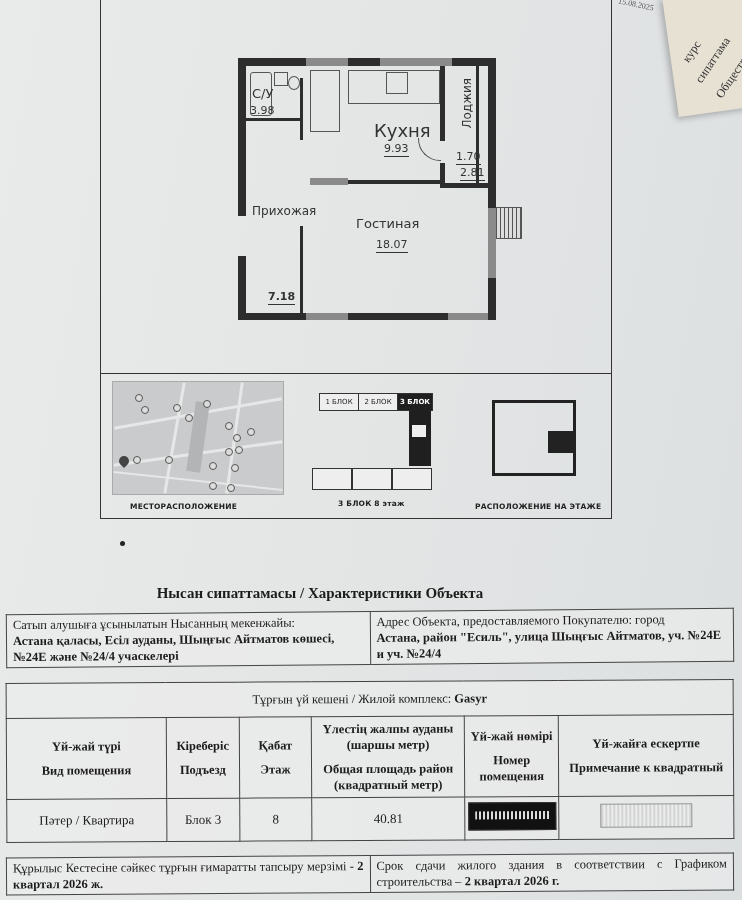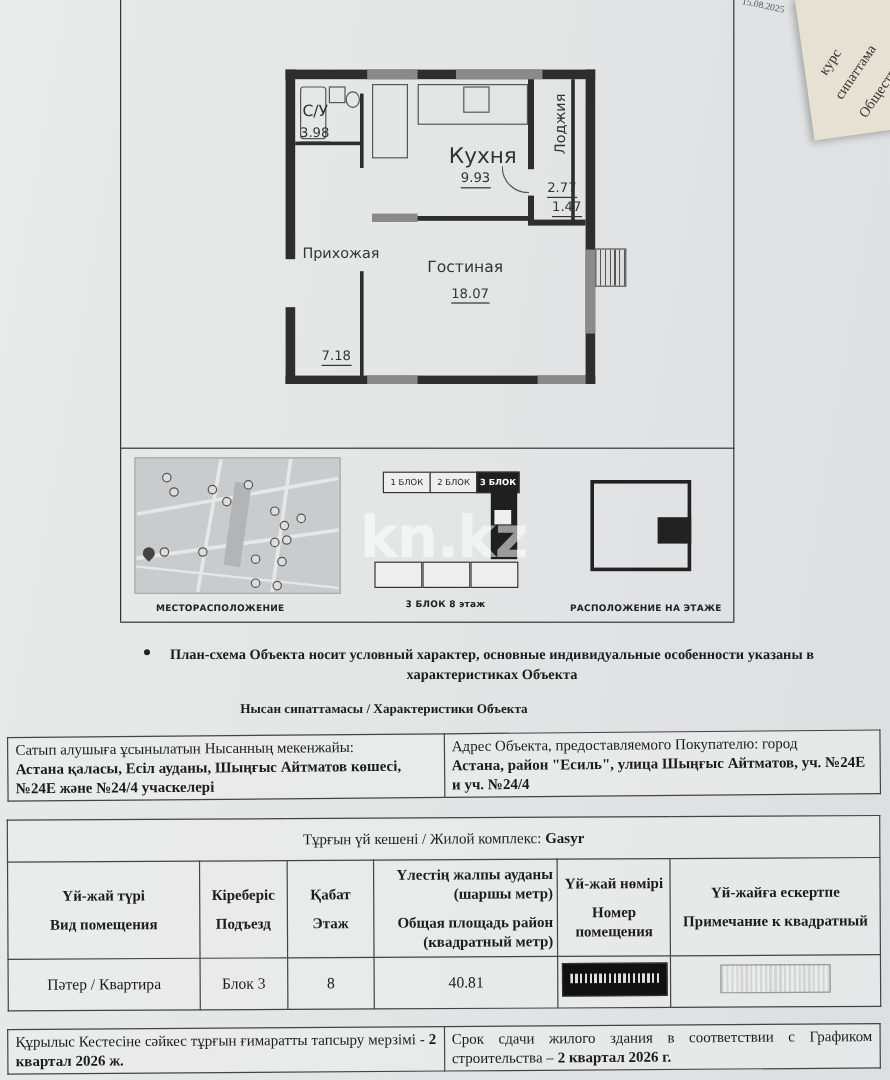--- a/index.html
+++ b/index.html
@@ -22,21 +22,21 @@
   .map .pin{position:absolute;left:6px;top:74px;width:10px;height:10px;border-radius:50% 50% 50% 0;background:#444;transform:rotate(-45deg);}
   .caption{position:absolute;font-family:"DejaVu Sans",sans-serif;font-weight:bold;font-size:7.5px;color:#222;letter-spacing:0.2px;}
   .blk{position:absolute;font-family:"DejaVu Sans",sans-serif;font-size:7px;border:1px solid #333;background:#eee;text-align:center;line-height:16px;height:16px;}
   .blk.active{background:#1f1f1f;color:#fff;font-weight:bold;}
   .floorbox{position:absolute;left:492px;top:400px;width:84px;height:76px;border:3px solid #222;box-sizing:border-box;}
   .floorbox .unit{position:absolute;right:-3px;top:28px;width:28px;height:22px;background:#222;}
   .watermark{position:absolute;left:300px;top:420px;font-family:"DejaVu Sans",sans-serif;font-size:48px;color:rgba(255,255,255,0.55);font-weight:bold;letter-spacing:-1px;}
   
   .note{position:absolute;left:120px;top:537px;width:580px;font-weight:bold;font-size:12px;text-align:center;line-height:17px;}
   .bullet{position:absolute;left:120px;top:541px;width:5px;height:5px;border-radius:50%;background:#222;}
-  .section-title{position:absolute;left:0;top:585px;width:640px;text-align:center;font-weight:bold;font-size:11px;}
+  .section-title{position:absolute;left:0;top:585px;width:640px;text-align:center;font-weight:bold;font-size:15px;}
   table{border-collapse:collapse;font-family:"Liberation Serif",serif;}
   .addr{position:absolute;left:6px;top:611px;width:728px;font-size:12.5px;transform:rotate(-0.5deg);}
   .addr td{border:1px solid #444;padding:2px 6px;vertical-align:top;line-height:16px;background:rgba(236,237,237,0.6);}
   .chars{position:absolute;left:6px;top:681px;width:728px;font-size:12.5px;transform:rotate(-0.3deg);}
   .chars td,.chars th{border:1px solid #444;text-align:center;vertical-align:middle;line-height:16px;background:rgba(236,237,237,0.6);}
   .chars th{font-weight:bold;padding:4px 3px;}
   .chars .title-row td{padding:4px;font-size:12.5px;height:26px;}
   .chars .data-row td{height:40px;font-size:13px;}
   .redact{display:inline-block;width:86px;height:26px;background:#111;border:1px solid #333;position:relative;}
   .redact span{position:absolute;left:6px;top:8px;width:74px;height:8px;background:repeating-linear-gradient(90deg,#ddd 0 2px,#111 2px 4px);}
@@ -88,24 +88,24 @@
     <div style="position:absolute;left:72px;top:12px;width:28px;height:60px;border:1px solid #555;"></div>
     <div style="position:absolute;left:110px;top:12px;width:90px;height:32px;border:1px solid #555;"></div>
     <div style="position:absolute;left:148px;top:14px;width:20px;height:20px;border:1px solid #555;"></div>
     <div style="position:absolute;left:180px;top:80px;width:22px;height:22px;border:1px solid #555;border-radius:0 0 0 22px;border-top:none;border-right:none;"></div>
 
     <div class="room-label" style="left:14px;top:28px;font-size:13px;">С/У</div>
     <div class="room-area" style="left:12px;top:46px;">3.98</div>
     <div class="room-label" style="left:136px;top:62px;font-size:18px;">Кухня</div>
     <div class="room-area" style="left:146px;top:84px;">9.93</div>
     <div class="room-label vert" style="left:222px;top:20px;">Лоджия</div>
-    <div class="room-area" style="left:218px;top:92px;">2.77</div>
-    <div class="room-area" style="left:222px;top:108px;">1.47</div>
+    <div class="room-area" style="left:218px;top:92px;">1.70</div>
+    <div class="room-area" style="left:222px;top:108px;">2.81</div>
     <div class="room-label" style="left:14px;top:146px;">Прихожая</div>
-    <div class="room-area" style="left:30px;top:232px;">7.18</div>
+    <div class="room-area" style="left:30px;top:232px;font-weight:bold;">7.18</div>
     <div class="room-label" style="left:118px;top:158px;font-size:13px;">Гостиная</div>
     <div class="room-area" style="left:138px;top:180px;">18.07</div>
   </div>
   <div style="position:absolute;left:496px;top:207px;width:24px;height:30px;border:1px solid #555;background:repeating-linear-gradient(90deg,#ddd 0 3px,#555 3px 4px);"></div>
 
   <div class="map">
     <div class="road" style="left:0;top:30px;width:170px;height:3px;transform:rotate(-10deg);"></div>
     <div class="road" style="left:0;top:70px;width:170px;height:3px;transform:rotate(-8deg);"></div>
     <div class="road" style="left:60px;top:0;width:3px;height:112px;transform:rotate(10deg);"></div>
     <div class="road" style="left:120px;top:0;width:3px;height:112px;transform:rotate(8deg);"></div>
@@ -139,24 +139,22 @@
   <div class="blk" style="left:312px;top:468px;width:38px;height:20px;font-size:6px;"></div>
   <div class="blk" style="left:352px;top:468px;width:38px;height:20px;font-size:6px;"></div>
   <div class="blk" style="left:392px;top:468px;width:38px;height:20px;font-size:6px;"></div>
   <div class="caption" style="left:338px;top:499px;">3 БЛОК   8 этаж</div>
 
   <div class="floorbox">
       <div class="unit"></div>
     </div>
   <div class="caption" style="left:475px;top:502px;">РАСПОЛОЖЕНИЕ НА ЭТАЖЕ</div>
 
-  <div class="watermark">kn.kz</div>
 
   <div class="bullet"></div>
-  <div class="note">План-схема Объекта носит условный характер, основные индивидуальные особенности указаны в характеристиках Объекта</div>
 
   <div class="section-title">Нысан сипаттамасы / Характеристики Объекта</div>
 
   <table class="addr">
     <tbody>
         <tr>
       <td style="width:50%;">
         <span>Сатып алушыға ұсынылатын Нысанның мекенжайы:</span><br>
         <b>Астана қаласы, Есіл ауданы, Шыңғыс Айтматов көшесі, №24Е және №24/4 учаскелері</b>
       </td>
@@ -182,21 +180,21 @@
             <div style="margin-top:8px;">Вид помещения</div>
           </th>
       <th style="width:10%;">
             <div>Кіреберіс</div>
             <div style="margin-top:8px;">Подъезд</div>
           </th>
       <th style="width:10%;">
             <div>Қабат</div>
             <div style="margin-top:8px;">Этаж</div>
           </th>
-      <th style="width:21%;text-align:right;">
+      <th style="width:21%;">
             <div>Үлестің жалпы ауданы (шаршы метр)</div>
             <div style="margin-top:8px;">Общая площадь район (квадратный метр)</div>
           </th>
       <th style="width:13%;">
             <div>Үй-жай нөмірі</div>
             <div style="margin-top:8px;">Номер помещения</div>
           </th>
       <th>
             <div>Үй-жайға ескертпе</div>
             <div style="margin-top:8px;">Примечание к квадратный</div>

